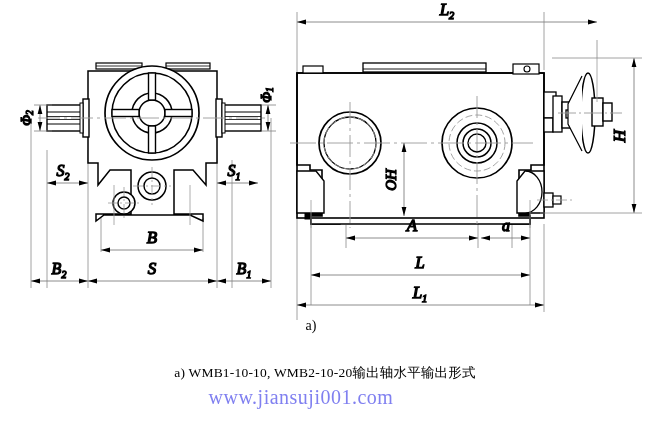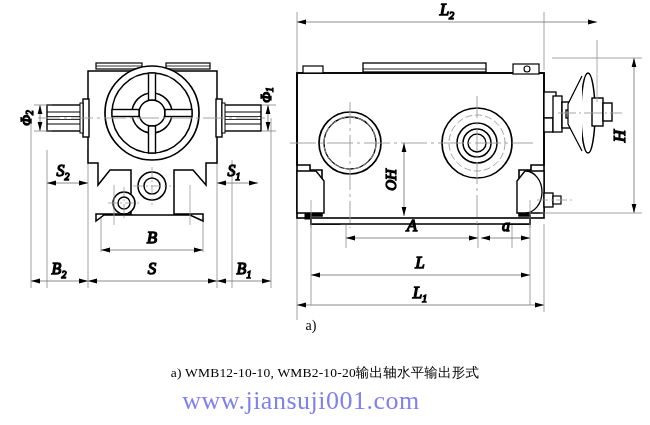--- a/index.html
+++ b/index.html
@@ -9,21 +9,21 @@
     background:#ffffff;
   }
   #drawing{position:absolute;left:0;top:0;width:650px;height:425px;}
   .caption{
     position:absolute;left:0;top:364px;width:650px;text-align:center;
     font-family:"Liberation Serif", serif;font-size:13.5px;color:#000000;
     letter-spacing:0.2px;white-space:nowrap;
   }
   .watermark{
     position:absolute;left:0;top:386px;width:602px;text-align:center;
-    font-family:"Liberation Serif", serif;font-size:26px;color:#8080f0;
+    font-family:"Liberation Serif", serif;font-size:20px;color:#8080f0;
     letter-spacing:0.5px;white-space:nowrap;
   }
   svg text{font-family:"Liberation Serif", serif;}
 </style>
 </head>
 <body>
 
 <svg id="drawing" viewBox="0 0 650 425">
   <defs>
     <marker id="arrL" markerWidth="9" markerHeight="7" refX="9" refY="3.5" orient="auto" markerUnits="userSpaceOnUse">
@@ -282,14 +282,14 @@
     <g>
       <line x1="297" y1="305" x2="544" y2="305" stroke="#808080" stroke-width="0.9" marker-start="url(#arrR)" marker-end="url(#arrL)"></line>
       <text x="420" y="298" text-anchor="middle" font-size="17" font-style="italic" fill="#000">L<tspan font-size="10.5" dy="4">1</tspan></text>
       <line x1="544" y1="224" x2="544" y2="312" stroke="#8a8a8a" stroke-width="0.8"></line>
     </g>
 
     <text x="311" y="330" text-anchor="middle" font-size="14" fill="#000" stroke="none">a)</text>
   </g>
 </svg>
 
-<div class="caption">a) WMB12-10-10, WMB2-10-20输出轴水平输出形式</div>
+<div class="caption">a) WMB1-10-10, WMB2-10-20输出轴水平输出形式</div>
 <div class="watermark">www.jiansuji001.com</div>
 
 </body></html>

